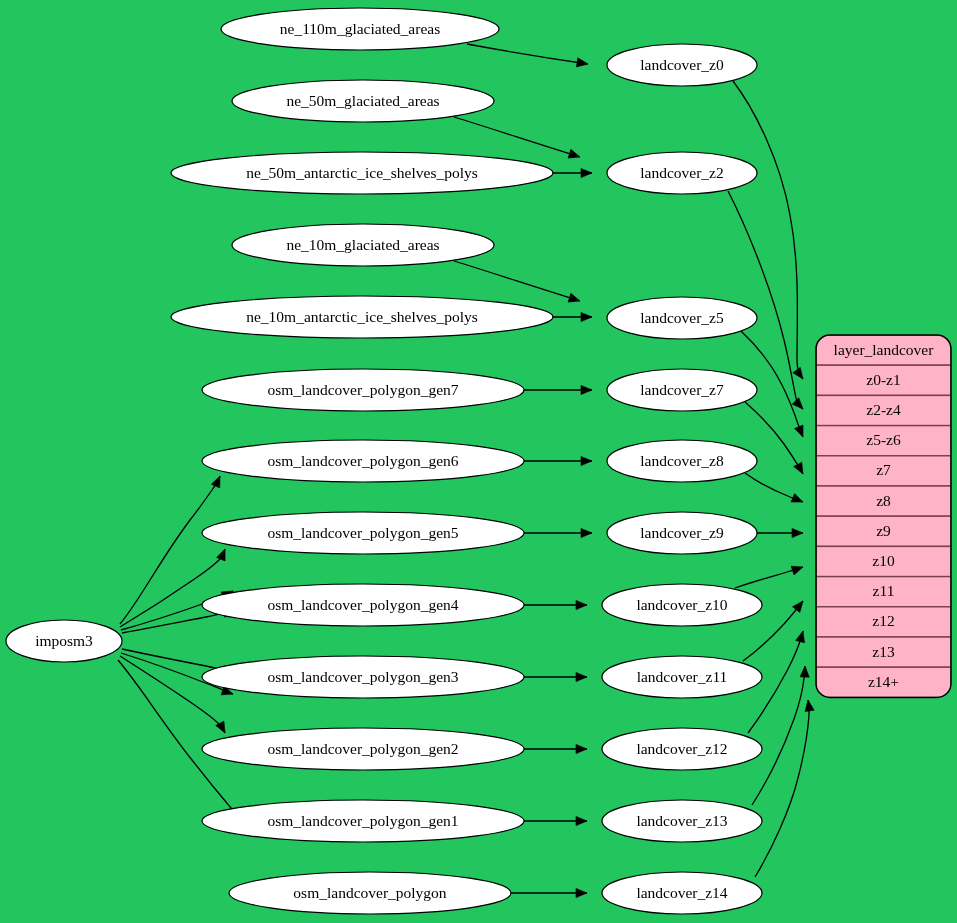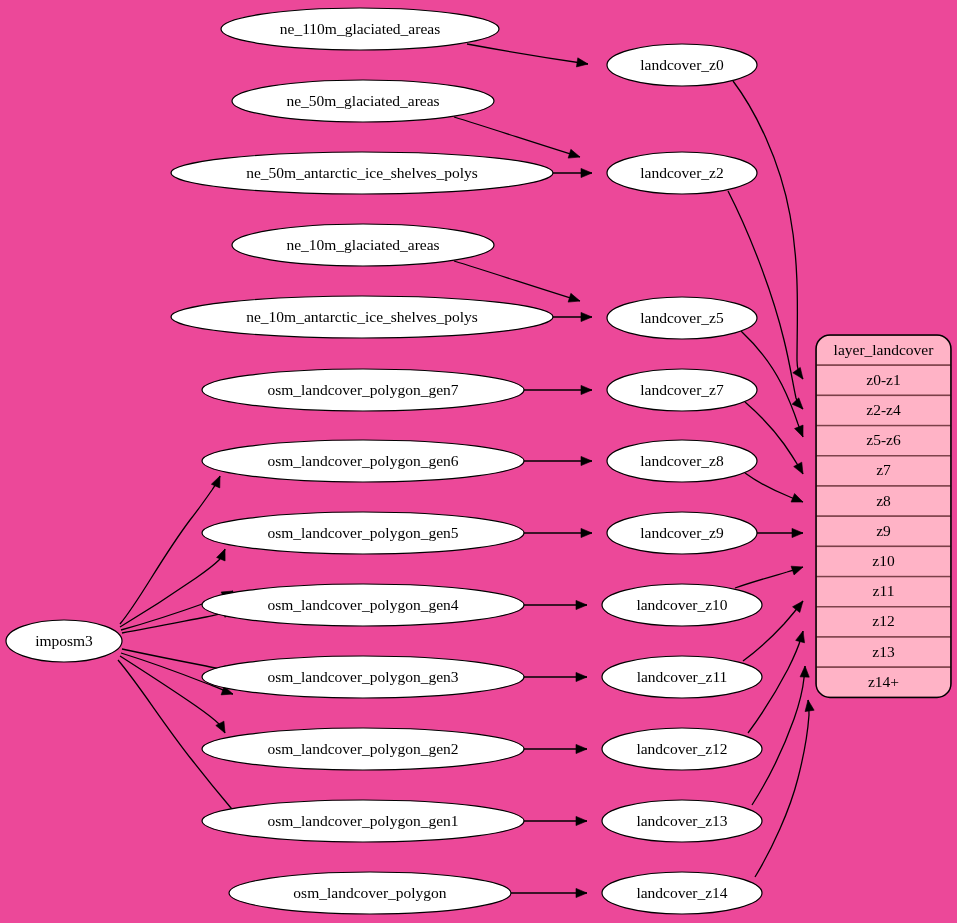--- a/index.html
+++ b/index.html
@@ -4,21 +4,21 @@
 <style>
   html, body {
     margin: 0;
     padding: 0;
     background: #ffffff;
   }
   #canvas {
     position: relative;
     width: 957px;
     height: 923px;
-    background: #ec4899;
+    background: #22c55e;
     overflow: hidden;
     font-family: "Liberation Serif", "DejaVu Serif", serif;
   }
   svg.graph {
     position: absolute;
     top: 0; left: 0;
     width: 957px;
     height: 923px;
     display: block;
   }

